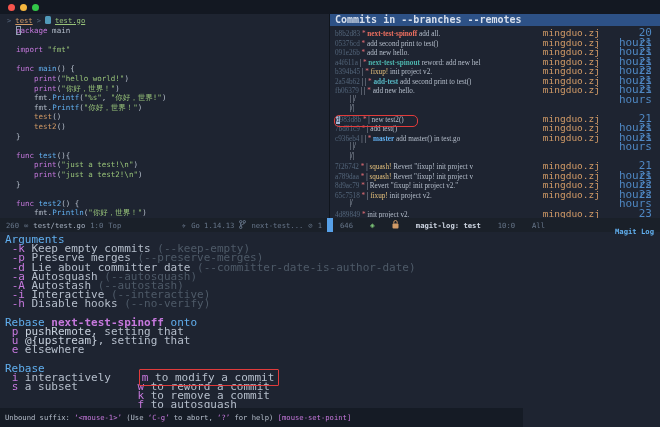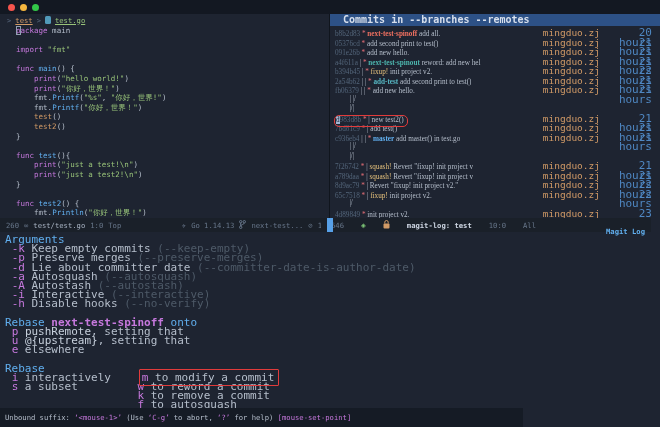--- a/index.html
+++ b/index.html
@@ -21,43 +21,43 @@
   .code{font-size:7.5px;line-height:9.6px;padding-left:16px;white-space:pre;}
   .code .cl{height:9.6px;}
   .kw{color:#c678dd;} .fn{color:#61afef;} .str{color:#98c379;} .fg{color:#b6bfcc;}
   .call{color:#d19a66;}
   .kwc{color:#c678dd;outline:1px solid #93a0b4;outline-offset:-1px;}
   
   .modeline{position:absolute;top:218px;height:14px;background:#1a2029;font-size:7.2px;
             color:#67768a;display:flex;align-items:center;gap:5px;box-sizing:border-box;
             white-space:pre;}
   .ml-left{left:0;width:330px;padding:0 8px 0 6px;}
-  .ml-right{left:321px;width:330px;padding:0 6px 0 10px;gap:17px;}
+  .ml-right{left:330px;width:330px;padding:0 6px 0 10px;gap:17px;}
   .ml-file{color:#a7b2c2;}
   .ml-spacer{margin-left:auto;}
   .ml-bold{color:#cdd5e2;font-weight:bold;}
   .ml-mode{color:#61afef;font-weight:bold;margin-top:12px;}
   .active-bar{position:absolute;left:327px;top:218px;width:6px;height:14px;background:#57a0e8;z-index:4;}
   .gicon{color:#7bc275;font-size:8px;}
   
   .right-pane{position:absolute;top:14px;left:330px;width:330px;height:204px;overflow:hidden;}
   .magit-header{height:12px;background:#2d5186;color:#d7dfec;font-weight:bold;font-size:10px;
-                line-height:12px;padding-left:13px;}
+                line-height:12px;padding-left:5px;}
   .log{padding:2px 8px 0 5px;font-size:7.2px;line-height:9.5px;}
   .log .row{display:flex;height:9.5px;align-items:baseline;}
   .lft{white-space:pre;flex:0 1 auto;min-width:0;overflow:hidden;font-family:Liberation Serif, serif;}
   .hash{color:#53657a;}
   .cursorchar{background:#9fb6d4;color:#1e2431;}
   .star{color:#e06c75;} .pipe{color:#aeb7c4;}
   .ref-red{color:#ef7060;font-weight:bold;} .ref-teal{color:#4db5ad;font-weight:bold;}
   .ref-cyan{color:#56b6c2;font-weight:bold;} .ref-blue{color:#61afef;font-weight:bold;}
   .yellow{color:#e5c07b;}
   .auth{flex:none;margin-left:auto;color:#d19a66;font-size:9.5px;}
   .time{flex:none;width:52px;text-align:right;color:#4f87c2;font-size:11px;}
-  .lft.boxed{border:1.5px solid #e13b3b;border-radius:5px;padding:0 3px 1px 1px;
+  .lft.boxed{border:1.5px solid #e13b3b;border-radius:5px;padding:0 13px 1px 1px;
              margin:-2px 3px -2px -1px;position:relative;z-index:2;}
   
   .transient{position:absolute;top:232px;left:0;width:660px;height:176px;
              padding:3px 0 0 5px;font-size:11px;line-height:9.2px;white-space:pre;box-sizing:border-box;}
   .transient .tr{height:9.2px;}
   .hd{color:#61afef;} .key{color:#c678dd;} .dim{color:#4e5a68;}
   .bold{color:#c7d0dc;font-weight:normal;} .branch{color:#c678dd;font-weight:bold;}
   .redbox{border:1.5px solid #e13b3b;border-radius:1px;padding:1px 4px 1px 2px;
           margin:-2px 8px;position:relative;z-index:2;}
   

